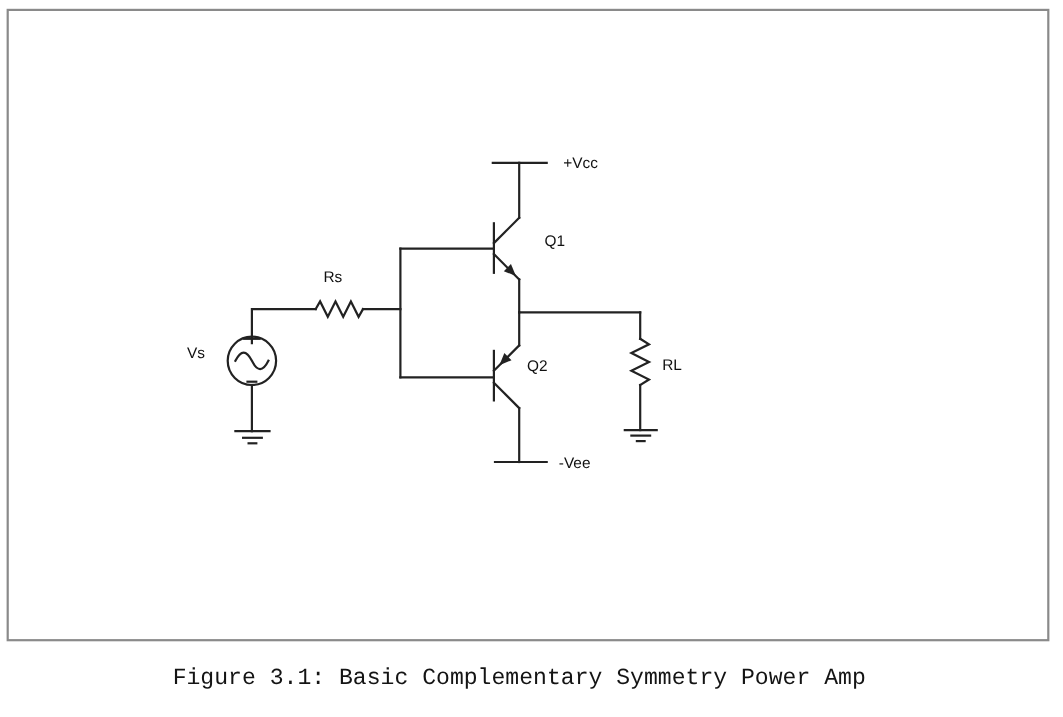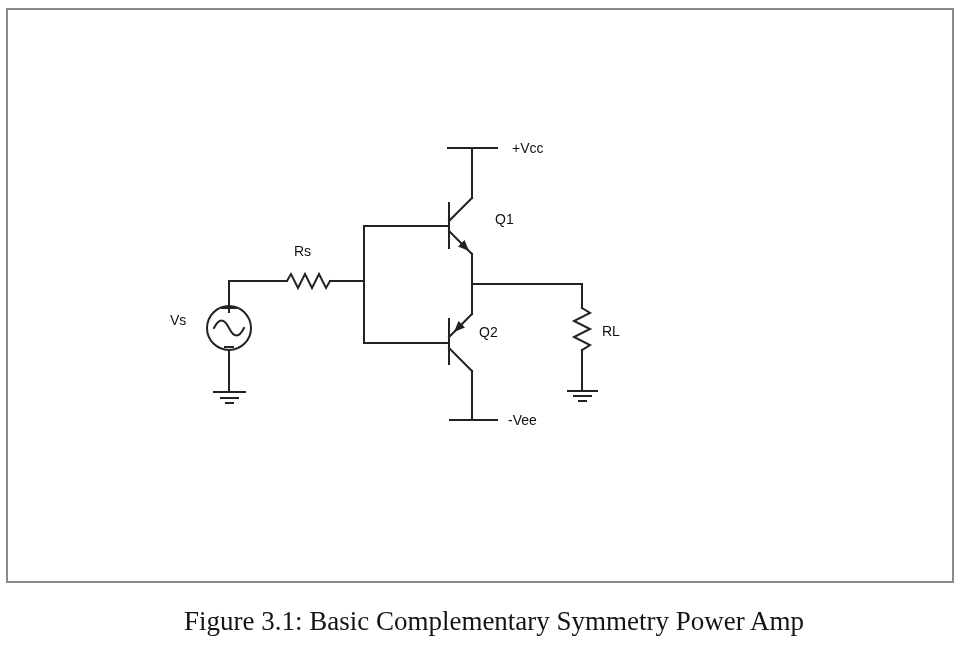--- a/index.html
+++ b/index.html
@@ -40,25 +40,24 @@
     font-family: "Liberation Sans", sans-serif;
     font-size: 14px;
     fill: #111111;
   }
   .caption {
     position: absolute;
     top: 606px;
     left: 0;
     width: 944px;
     text-align: center;
-    font-family: Liberation Serif, serif;
-    font-size: 27px;
+    font-family: Liberation Mono, monospace;
+    font-size: 21px;
     color: #141414;
     white-space: nowrap;
-    padding-left: 22px;
   }
 </style>
 </head>
 <body>
 
 <div class="figure-border"></div>
 
 <svg class="circuit" width="966" height="652" viewBox="0 0 966 652" xmlns="http://www.w3.org/2000/svg">
 
   <g class="wire">

